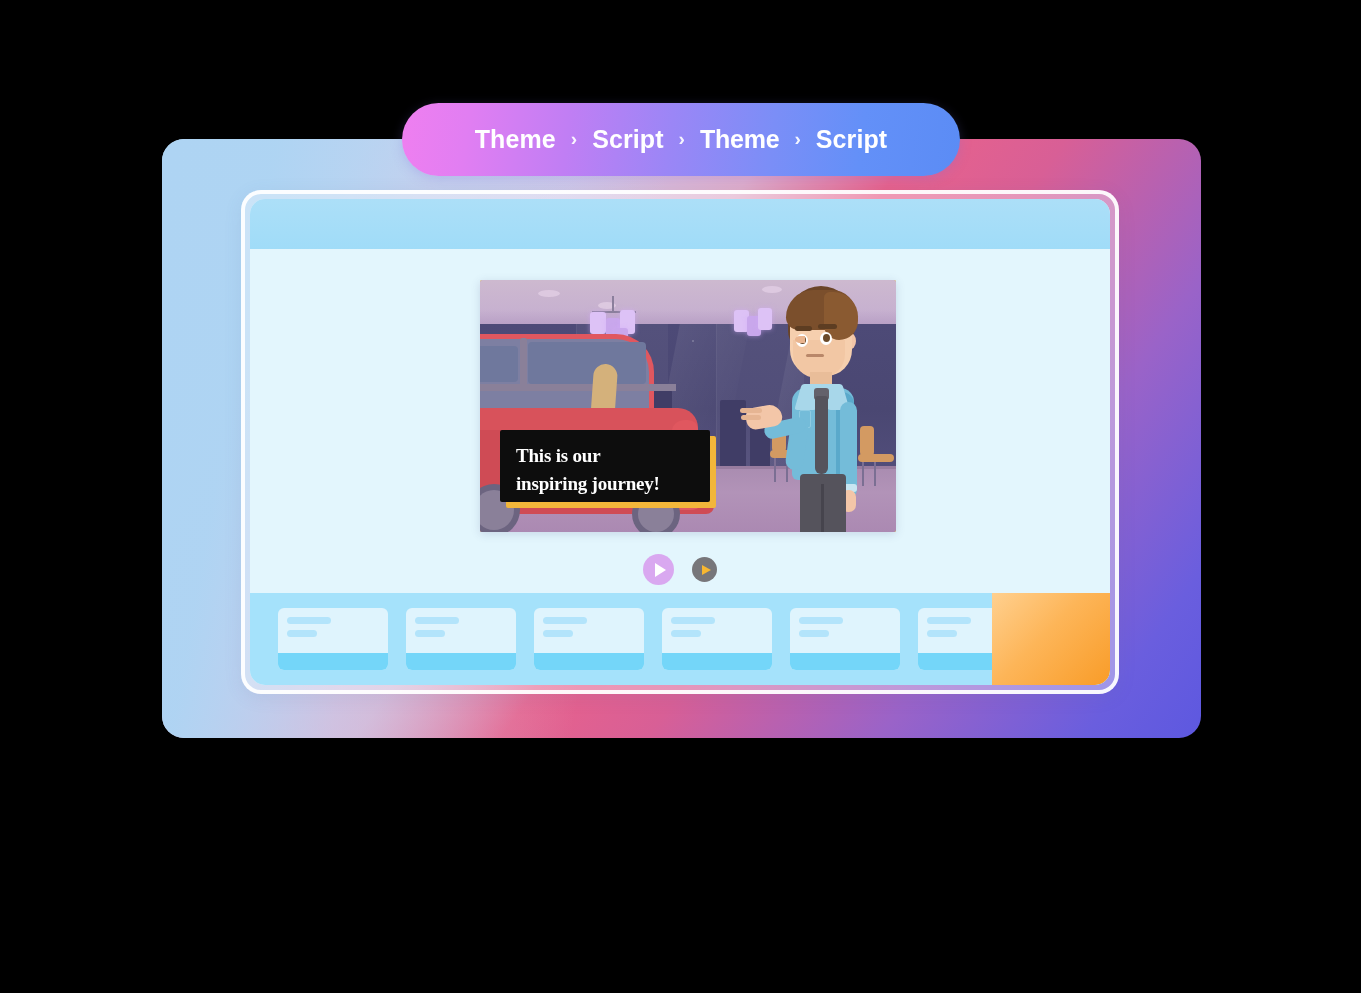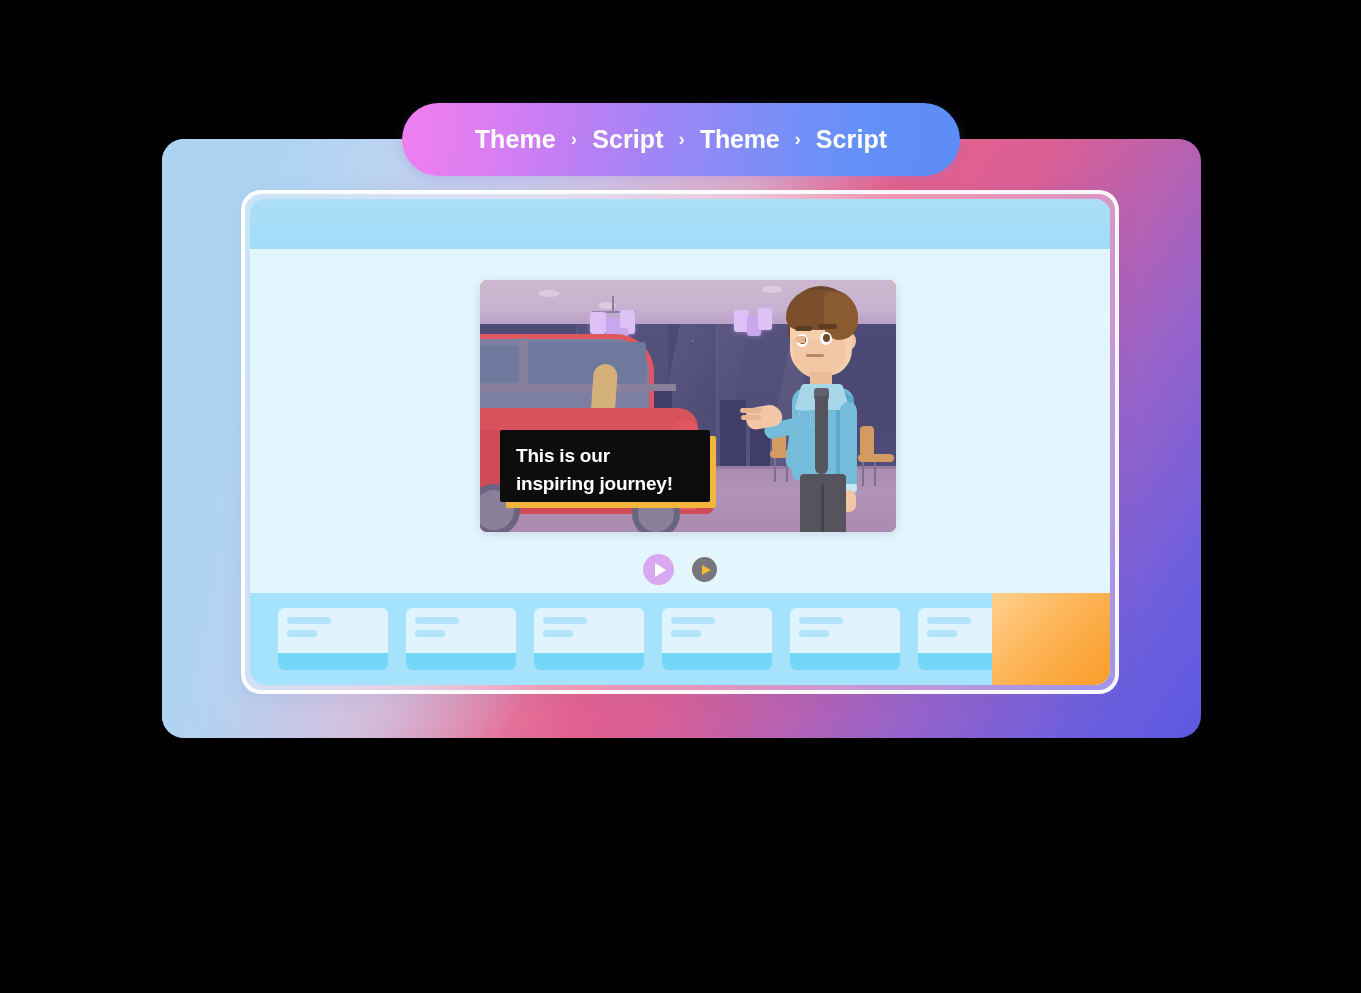--- a/index.html
+++ b/index.html
@@ -137,24 +137,25 @@
     background: #e3f6fd;
   }
 
   
   .video-frame {
     position: absolute;
     left: 230px;
     top: 31px;
     width: 416px;
     height: 252px;
-    border-radius: 7px;
+    border-radius: 2px;
     overflow: hidden;
     background: #eab308;
     box-shadow: 0 2px 10px rgba(70,80,130,0.18);
+    font-family: Liberation Serif, serif;
   }
 
   .scene { position: absolute; inset: 0; }
 
   
   .sc-ceiling {
     position: absolute; left: 0; top: 0; width: 100%; height: 46px;
     background: linear-gradient(180deg, #cdb9cf 0%, #c4add0 100%);
   }
   .sc-ceiling-bevel {

